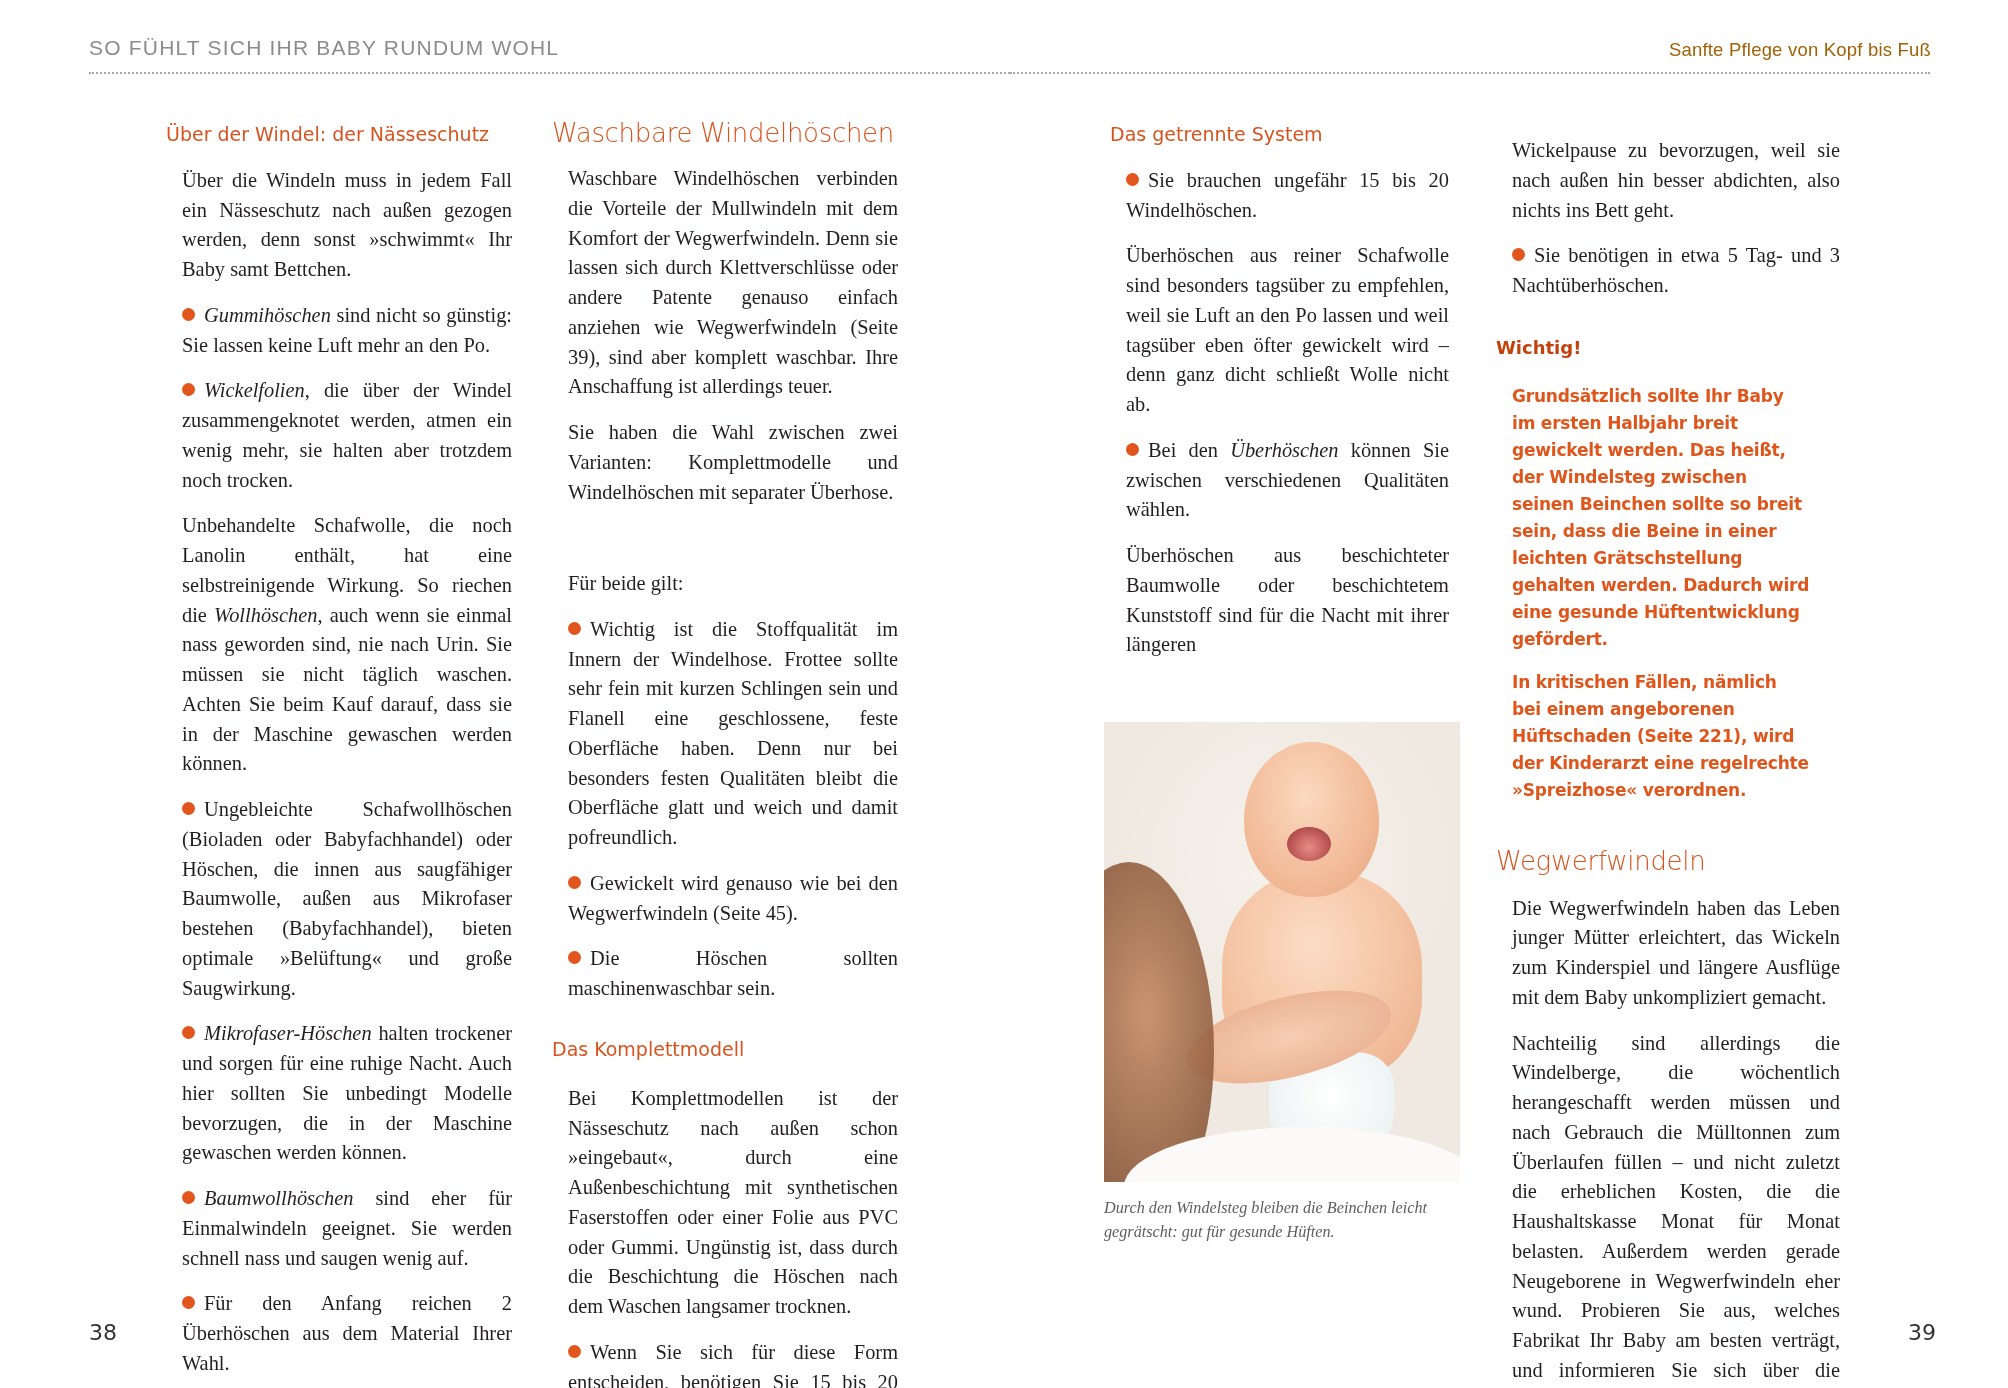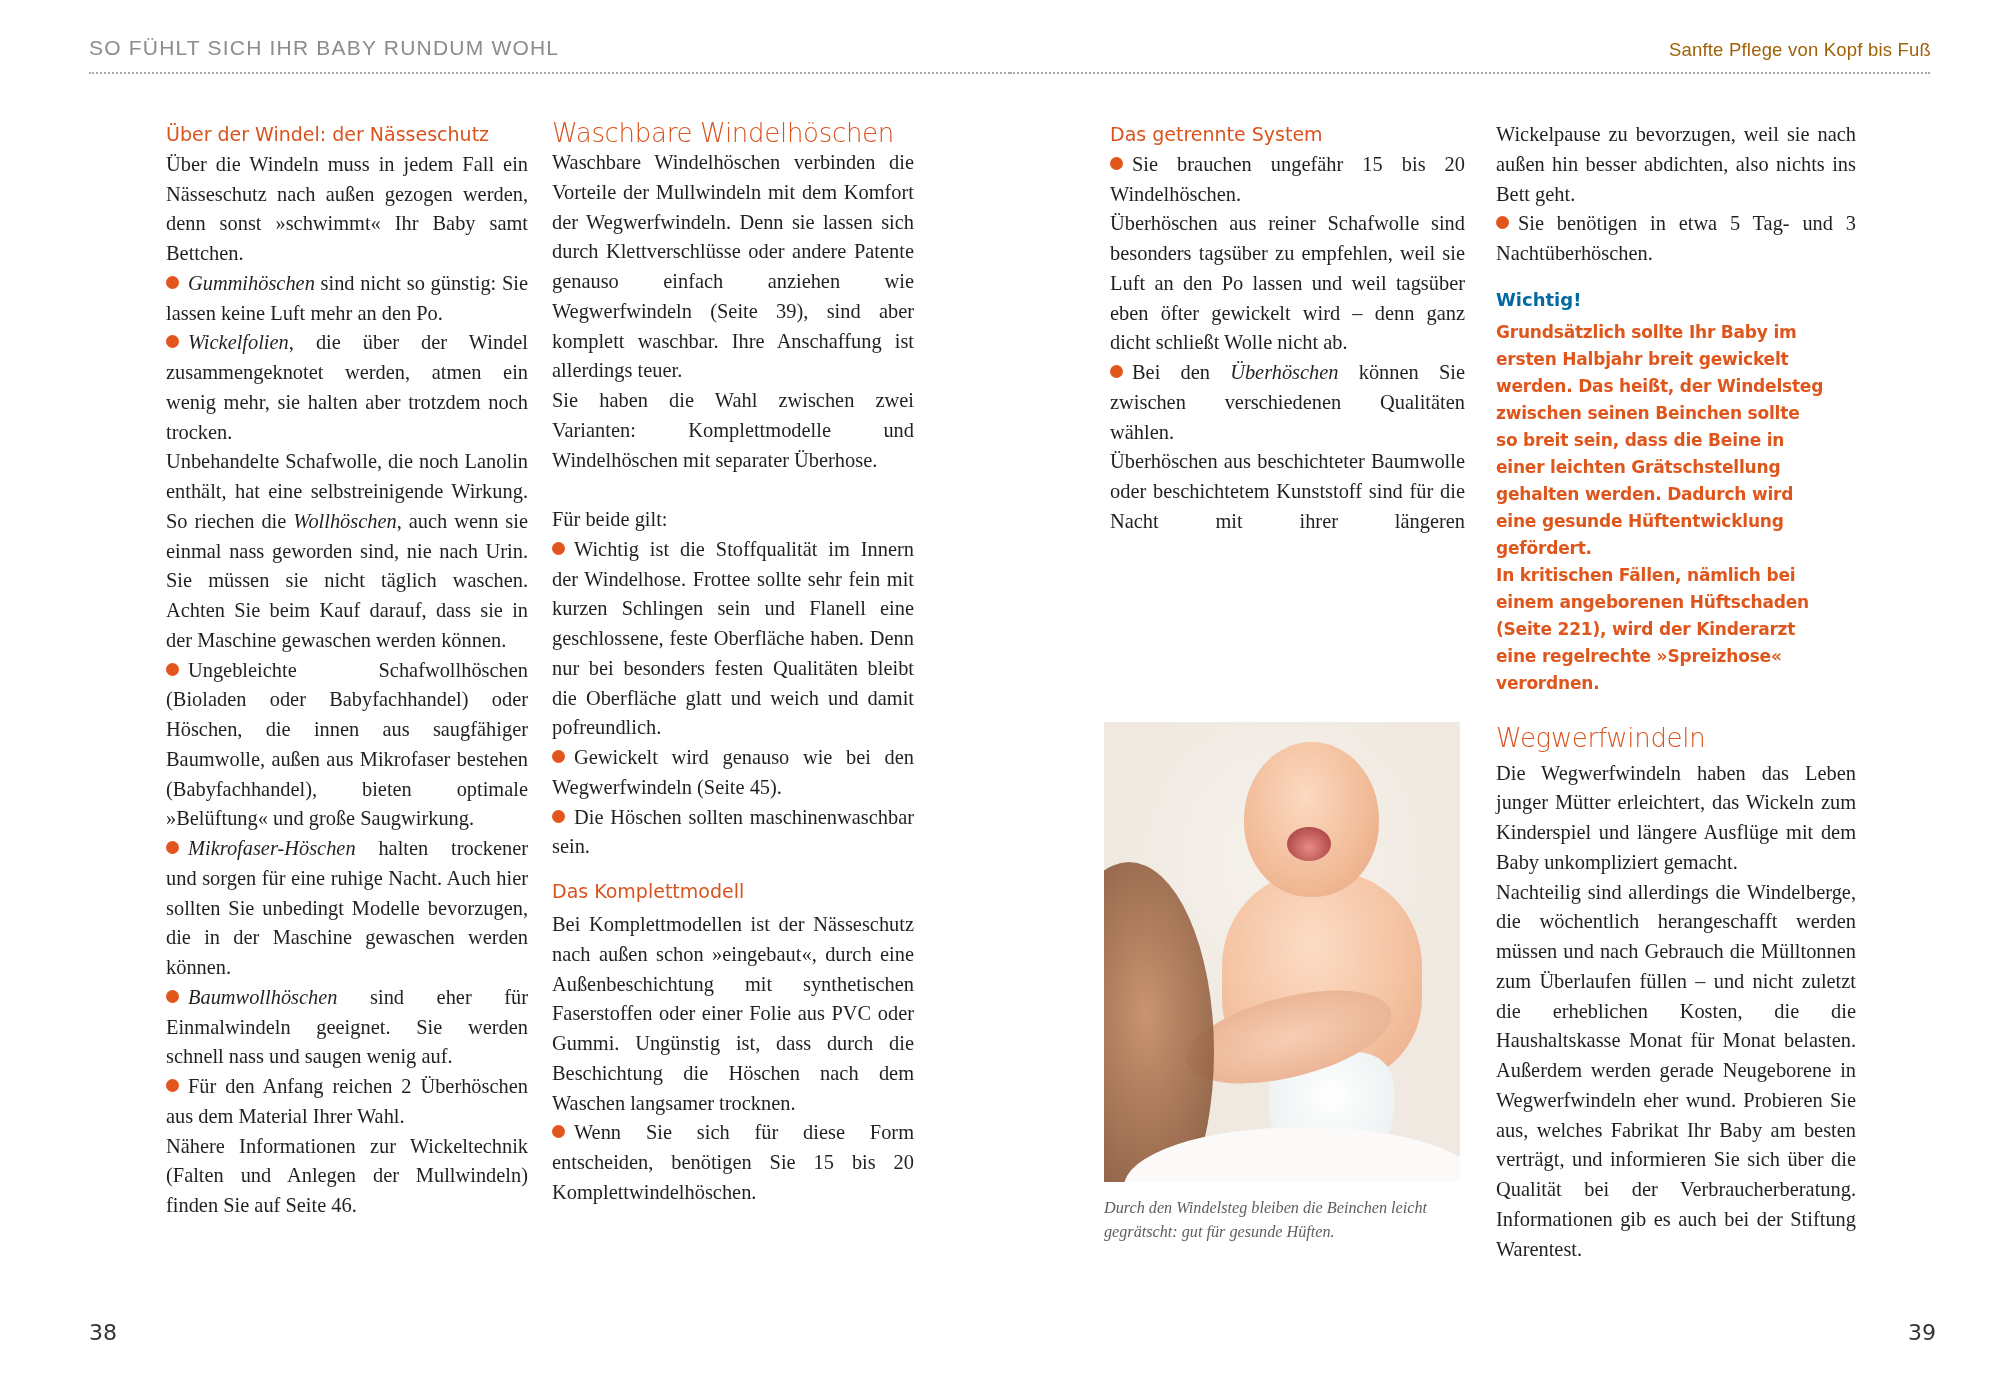--- a/index.html
+++ b/index.html
@@ -15,21 +15,21 @@
     position:absolute; top:72px; height:0; border-top:2px dotted #a8a8a8;
   }
   .rule-left { left:89px; width:921px; }
   .rule-right { left:1010px; width:920px; }
 
   .col {
     position:absolute; top:120px; width:362px;
     font-family:"Liberation Serif", "DejaVu Serif", serif;
     font-size:20.4px; line-height:29.75px; color:#231f20;
   }
-  .col p { margin:0; text-align:justify; hyphens:manual; }
+  .col p { margin:16px; text-align:justify; hyphens:manual; }
   .col1 { left:166px; }
   .col2 { left:552px; }
   .col3 { left:1110px; width:355px; }
   .col4 { left:1496px; width:360px; }
 
   .h-sub {
     font-family:"DejaVu Sans", sans-serif; font-size:19px; line-height:29.75px;
     color:#d9531e; margin:0; font-weight:400;
   }
   .h-main {
@@ -86,21 +86,21 @@
   }
 
   .caption {
     position:absolute; left:1104px; top:1196px; width:360px;
     font-family:"Liberation Serif", "DejaVu Serif", serif; font-style:italic;
     font-size:16.2px; line-height:24px; color:#5e5e5e;
   }
 
   .wichtig-title {
     font-family:"DejaVu Sans", sans-serif; font-weight:bold; font-size:18px;
-    line-height:29.75px; color:#0369a1; margin:0;
+    line-height:29.75px; color:#c2410c; margin:0;
   }
   .wichtig-body {
     font-family:"DejaVu Sans", sans-serif; font-weight:bold; font-size:17px;
     line-height:27px; color:#df561c; margin:0; text-align:left !important;
     letter-spacing:-0.2px;
   }
 
   .folio {
     position:absolute; top:1320px; font-family:"DejaVu Sans", sans-serif;
     font-size:22px; color:#333;

